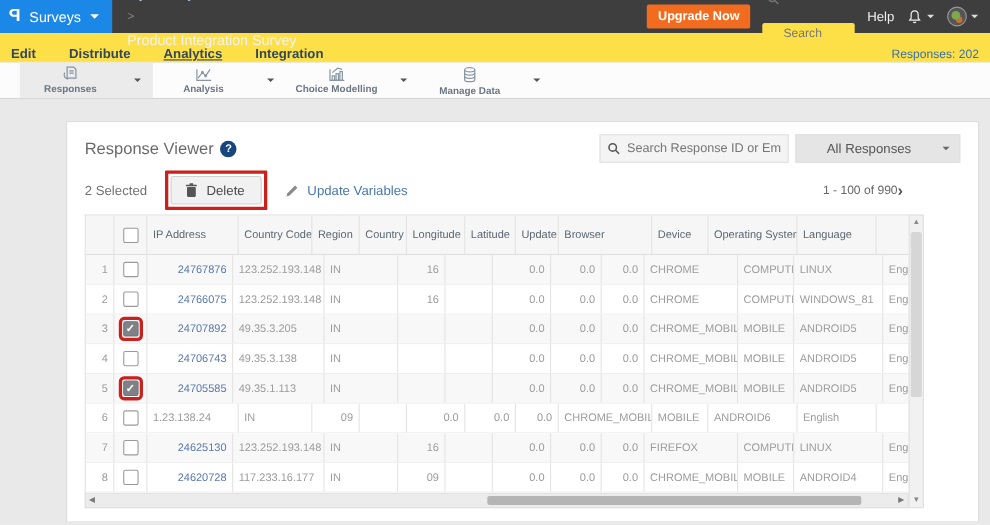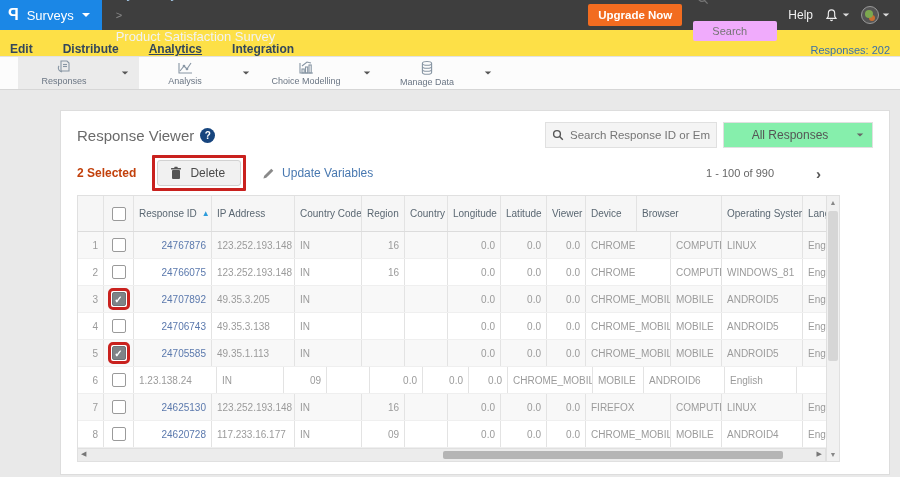--- a/index.html
+++ b/index.html
@@ -17,21 +17,21 @@
   .brand .caret { border-top-color:#fff; }
   .crumbs { display:flex; gap:8px; margin-left:14px; font-size:13px;flex-direction:column; }
   .crumb-parent { color:#9fc0dc; cursor:pointer; }
   .crumb-sep { color:#8a8a8a; font-size:11px; }
   .crumb-current { color:#f2f2f2; }
   .topbar-right { margin-left:auto; display:flex; align-items:center; gap:11px; padding-right:10px; }
   .upgrade-btn { background:#f26c20; color:#fff; border:none; font-weight:bold; font-size:11.5px;
     padding:5px 10px; border-radius:2px; cursor:pointer; font-family:inherit; }
   .top-search { position:relative; }
   .top-search input { width:84px; height:20px; border:none; border-radius:2px; font-size:11px;
-    padding:0 4px 0 19px; font-family:inherit; color:#333; background:#f0abfc;margin-top:32px; }
+    padding:0 4px 0 19px; font-family:inherit; color:#333; background:#fde047;margin-top:32px; }
   .top-search .mag { position:absolute; left:4px; top:4px; }
   .help-label { font-size:12px; color:#f0f0f0; cursor:pointer; }
   .bell-wrap, .avatar-wrap { display:flex; align-items:center; gap:3px; cursor:pointer; }
   .bell-wrap .caret, .avatar-wrap .caret { border-top-color:#ddd; transform:scale(.8); }
   .avatar { width:18px; height:18px; border-radius:50%; background:#555; border:1px solid #999;
     position:relative; overflow:hidden; }
   .avatar::after { content:""; position:absolute; left:3px; top:3px; width:8px; height:8px;
     border-radius:50%; background:#7da84f; box-shadow:3px 4px 0 -1px #c96f2f; }
 
   
@@ -40,56 +40,56 @@
   .subnav-item { font-size:12px; font-weight:bold; color:#33475b; cursor:pointer; }
   .subnav-item.active { text-decoration:underline; }
   .responses-badge { margin-left:auto; font-size:11px; color:#3a70a8; cursor:pointer; }
 
   
   .toolbar { height:33px; background:#fcfcfc; border-bottom:1px solid #d6d6d6;
     display:flex; align-items:stretch; padding-left:18px; }
   .tool-group { display:flex; align-items:stretch; width:121px; }
   .tool-group.selected { background:#ebebeb; }
   .tool-item { width:92px; display:flex; flex-direction:column; align-items:center;
-    justify-content:center; gap:1px; cursor:pointer; }
+    justify-content:center; gap:1px; cursor:pointer;font-weight:bold; }
   .tool-item svg { stroke:#8795a3; fill:none; stroke-width:1.1; }
   .tool-label { font-size:9px; color:#6b7684; white-space:nowrap; }
   .tool-caret { width:29px; display:flex; align-items:center; justify-content:center;
     color:#555; cursor:pointer; }
   .tool-caret .caret { transform:scale(.8); }
 
   
   .content { padding-top:20px; }
   .card { margin-left:60px; width:830px; background:#fff; border:1px solid #ddd;
     padding:10px 16px 12px 16px; }
 
   .card-head { display:flex; align-items:center; height:28px; }
   .page-title { font-size:15px; color:#6a6a6a; }
   .help-circle { display:inline-flex; width:15px; height:15px; border-radius:50%;
     background:#17457e; color:#fff; font-size:10px; font-weight:bold; align-items:center;
     justify-content:center; margin-left:6px; cursor:pointer; }
   .viewer-search { position:relative; margin-left:auto; }
   .viewer-search input { width:172px; height:26px; background:#f4f4f4; border:1px solid #e0e0e0;
     font-size:11.5px; padding:0 6px 0 24px; font-family:inherit; color:#444; }
   .viewer-search .mag { position:absolute; left:7px; top:7px; }
-  .filter-select { width:150px; height:26px; background:#86efac; border:1px solid #e0e0e0;
+  .filter-select { width:150px; height:26px; background:#e5e5e5; border:1px solid #e0e0e0;
     margin-left:6px; display:flex; align-items:center; cursor:pointer; }
   .filter-select .val { flex:1; text-align:center; font-size:12px; color:#555; }
   .filter-select .caret { margin-right:8px; color:#666; transform:scale(.8); }
 
   .controls { display:flex; align-items:center; margin-top:6px; height:36px; }
-  .selected-count { font-size:12px; font-weight:bold; color:#c2410c; }
+  .selected-count { font-size:12px; font-weight:normal; color:#737373; }
   .anno-delete { border:3px solid #c9211e; border-radius:1px; padding:2px; margin-left:16px;
     display:inline-flex; }
   .delete-btn { background:#f1f1f1; border:1px solid #d2d2d2; border-radius:3px;
     padding:5px 15px 5px 12px; display:flex; align-items:center; gap:8px; font-size:12px;
     color:#4a4a4a; cursor:pointer; font-family:inherit; }
   .update-vars { display:flex; align-items:center; gap:7px; margin-left:16px; font-size:12px;
     color:#4878b0; cursor:pointer; }
-  .pager { margin-left:auto; display:flex; align-items:center; gap:42px; margin-right:52px; }
+  .pager { margin-left:auto; display:flex; align-items:center; margin-right:52px; }
   .pager-text { font-size:11px; color:#666; }
   .pager-next { font-size:15px; color:#555; cursor:pointer; font-weight:bold; line-height:1; }
 
   
   .table-outer { position:relative; width:763px; margin-top:4px; }
   .table-scroll { width:749px; overflow:hidden; border:1px solid #e0e0e0; border-right:none; }
   .tr { display:flex; width:797px; }
   .thead { background:#f6f6f6; border-bottom:1px solid #dcdcdc; }
   .th, .td { border-right:1px solid #e3e3e3; padding:0 5px; display:flex; align-items:center;
     font-size:10px; overflow:hidden; white-space:nowrap; flex:none; }
@@ -131,21 +131,21 @@
 
 <div class="topbar">
   <div class="brand">
     <span class="logo">P</span>
     <span class="brand-label">Surveys</span>
     <span class="caret"></span>
   </div>
   <div class="crumbs">
     <span class="crumb-parent">My Surveys</span>
     <span class="crumb-sep">&gt;</span>
-    <span class="crumb-current">Product Satisfaction Survey</span>
+    <span class="crumb-current">Product Integration Survey</span>
   </div>
   <div class="topbar-right">
     <button class="upgrade-btn">Upgrade Now</button>
     <span class="top-search">
       <svg class="mag" width="12" height="12" viewBox="0 0 12 12">
           <circle cx="5" cy="5" r="3.4" fill="none" stroke="#777" stroke-width="1.3"></circle>
           <line x1="7.6" y1="7.6" x2="10.6" y2="10.6" stroke="#777" stroke-width="1.3"></line>
         </svg>
       <input placeholder="Search" style="">
     </span>
@@ -275,33 +275,29 @@
       </span>
     </div>
 
     <div class="table-outer">
       <div class="table-scroll">
         <div class="tr thead">
           <div class="th c-num"></div>
           <div class="th c-check">
             <span class="cb"></span>
           </div>
-          <div class="th c-id">
-            <span>Response ID</span>
-            <span class="sort-asc">▲</span>
-          </div>
           <div class="th c-ip">IP Address</div>
           <div class="th c-cc">Country Code</div>
           <div class="th c-region">Region</div>
           <div class="th c-country">Country</div>
           <div class="th c-lon">Longitude</div>
           <div class="th c-lat">Latitude</div>
-          <div class="th c-rad">Viewer</div>
+          <div class="th c-rad">Update</div>
+          <div class="th c-browser">Browser</div>
           <div class="th c-device">Device</div>
-          <div class="th c-browser">Browser</div>
           <div class="th c-os">Operating System</div>
           <div class="th c-lang">Language</div>
         </div>
         <div id="table-body">
   <div class="tr row odd">
     <div class="td c-num">1</div>
     <div class="td c-check">
       <span class="cbwrap ">
         <span class="cb "></span>
       </span>

